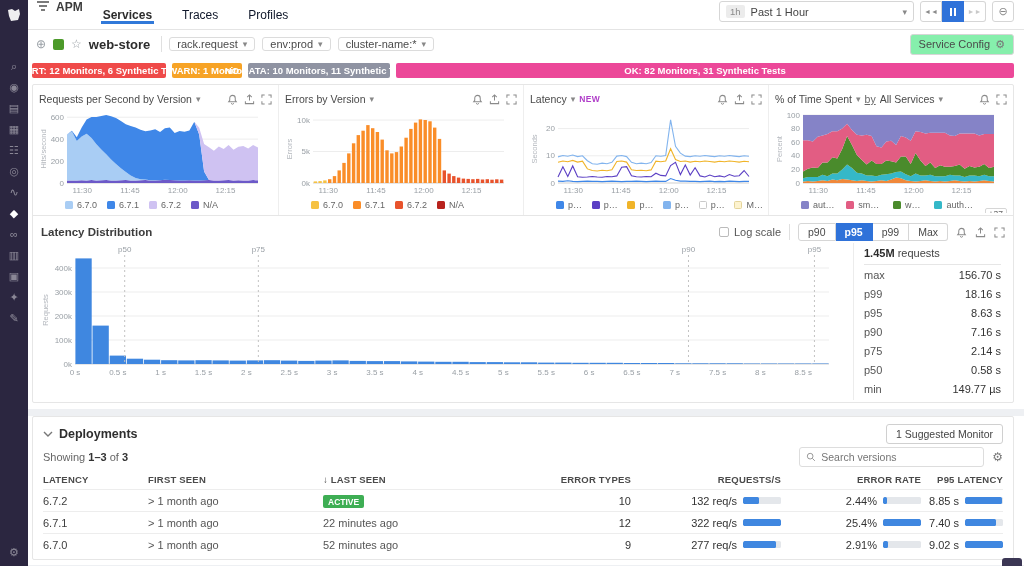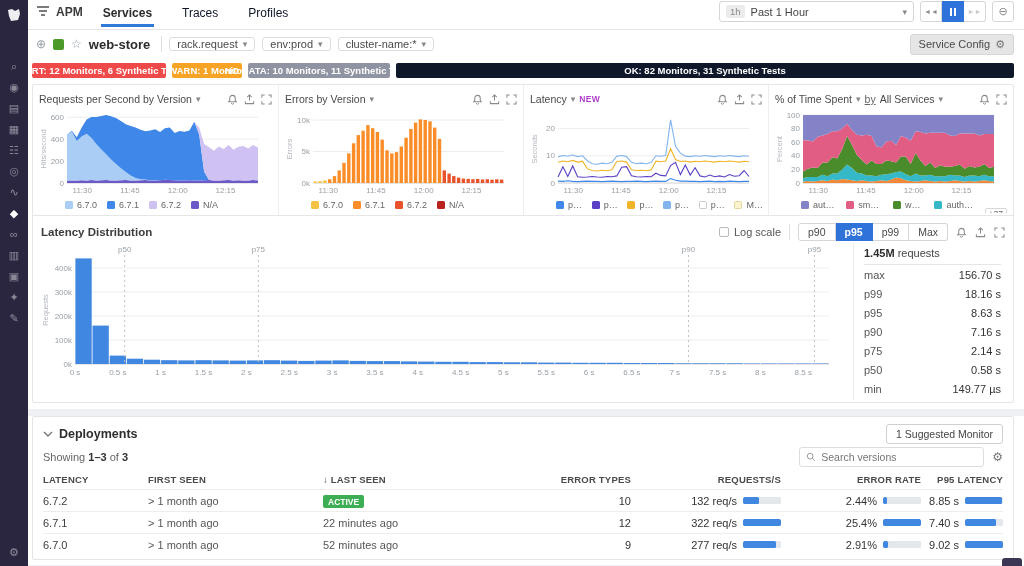--- a/index.html
+++ b/index.html
@@ -11,21 +11,21 @@
   .sidebar { width:28px; background:#2b2640; display:flex; flex-direction:column; align-items:center; flex-shrink:0; }
   .sb-logo { width:28px; height:30px; display:flex; align-items:center; justify-content:center; }
   .sb-icons { display:flex; flex-direction:column; align-items:center; gap:9px; margin-top:30px; flex:1; }
   .sb-ic { color:rgba(255,255,255,.45); font-size:11px; line-height:12px; width:16px; text-align:center; cursor:pointer; }
   .sb-ic.active { color:#fff; }
   .sb-bottom { margin:6px 0 8px; }
 
   
   .main { flex:1; display:flex; flex-direction:column; min-width:0; }
 
-  .topnav { height:30px; border-bottom:1px solid #e4e4e4; display:flex; align-items:center; padding:0 10px 6px 8px; }
+  .topnav { height:30px; border-bottom:1px solid #e4e4e4; display:flex; padding:0 10px 6px 8px; }
   .apm-ic { margin-right:6px; }
   .apm-label { font-weight:bold; font-size:12px; color:#3b3b3b; margin-right:18px; }
   .tab { font-size:12px; color:#0f172a; padding:8px 2px 6px; margin-right:26px; position:relative; cursor:pointer; }
   .tab.active { color:#2c2c2c; font-weight:bold; }
   .tab.active::after { content:""; position:absolute; left:0; right:0; bottom:-1px; height:3px; background:#3179d9; }
   .tn-right { margin-left:auto; display:flex; align-items:center; gap:6px; }
   .time-select { display:flex; align-items:center; border:1px solid #d6d6d6; border-radius:3px; height:21px; width:195px; padding:0 6px; gap:6px; cursor:pointer; background:#fff; }
   .chip-1h { background:#ececec; color:#8a8a8a; border-radius:2px; font-size:9.5px; padding:1px 4px; }
   .time-label { flex:1; color:#444; }
   .caret { color:#888; font-size:9px; }
@@ -39,21 +39,21 @@
   .zoom-out { width:22px; height:21px; border:1px solid #d6d6d6; border-radius:3px; background:#fff; display:flex; align-items:center; justify-content:center; color:#8a8a8a; font-size:11px; cursor:pointer; }
 
   .service-row { height:28px; display:flex; align-items:center; padding:0 10px 0 8px; gap:7px; }
   .globe { color:#9aa0a6; font-size:12px; }
   .svc-square { width:11px; height:11px; border-radius:2px; background:#4c9a2a; }
   .star { color:#9aa0a6; font-size:12px; cursor:pointer; }
   .svc-name { font-weight:bold; font-size:13px; color:#2c2c2c; margin-right:4px; }
   .v-div { width:1px; height:16px; background:#e0e0e0; }
   .filter-chip { border:1px solid #dcdcdc; border-radius:3px; padding:0 7px; color:#4a4a4a; display:flex; align-items:center; gap:5px; cursor:pointer; background:#fff; }
   .sr-right { margin-left:auto; }
-  .svc-config { border:1px solid #d6d6d6; border-radius:3px; padding:3px 8px; color:#4a4a4a; display:flex; align-items:center; gap:5px; cursor:pointer; background:#e5e5e5; }
+  .svc-config { border:1px solid #d6d6d6; border-radius:3px; padding:3px 8px; color:#4a4a4a; display:flex; align-items:center; gap:5px; cursor:pointer; background:#86efac; }
   .gear { color:#777; font-size:11px; }
 
   .content { flex:1; padding:3px 10px 0 4px; overflow:hidden; background:#fff; }
 
   
   .monitor-bar { display:flex; gap:6px; margin:2px 0 6px; }
   .mb-seg { height:15px; border-radius:2px; color:#fff; font-size:9.5px; font-weight:bold; display:flex; align-items:center; justify-content:center; white-space:nowrap; padding:0 8px; cursor:pointer; }
 
   
   .card { border:1px solid #e6e6e6; border-radius:2px; background:#fff; }
@@ -206,21 +206,21 @@
         <span class="gear">⚙</span>
       </span>
     </div>
 
     <div class="content">
 
       <div class="monitor-bar" id="monitor-bar">
           <span class="mb-seg" style="background: rgb(239, 74, 73); width: 134px;">ALERT: 12 Monitors, 6 Synthetic Tests</span>
           <span class="mb-seg" style="background: rgb(247, 163, 37); width: 70px;">WARN: 1 Monitor</span>
           <span class="mb-seg" style="background: rgb(143, 147, 162); width: 142px;">NO DATA: 10 Monitors, 11 Synthetic Tests</span>
-          <span class="mb-seg" style="background: #0f172a; flex: 1 1 0%;">OK: 82 Monitors, 31 Synthetic Tests</span>
+          <span class="mb-seg" style="background: #ec4899; flex: 1 1 0%;">OK: 82 Monitors, 31 Synthetic Tests</span>
         </div>
 
       <section class="card">
         <div class="charts-row">
 
           <div class="panel">
             <div class="p-head">
               <span class="p-title">Requests per Second by Version</span>
               <span class="caret">▾</span>
               <span class="p-icons">

